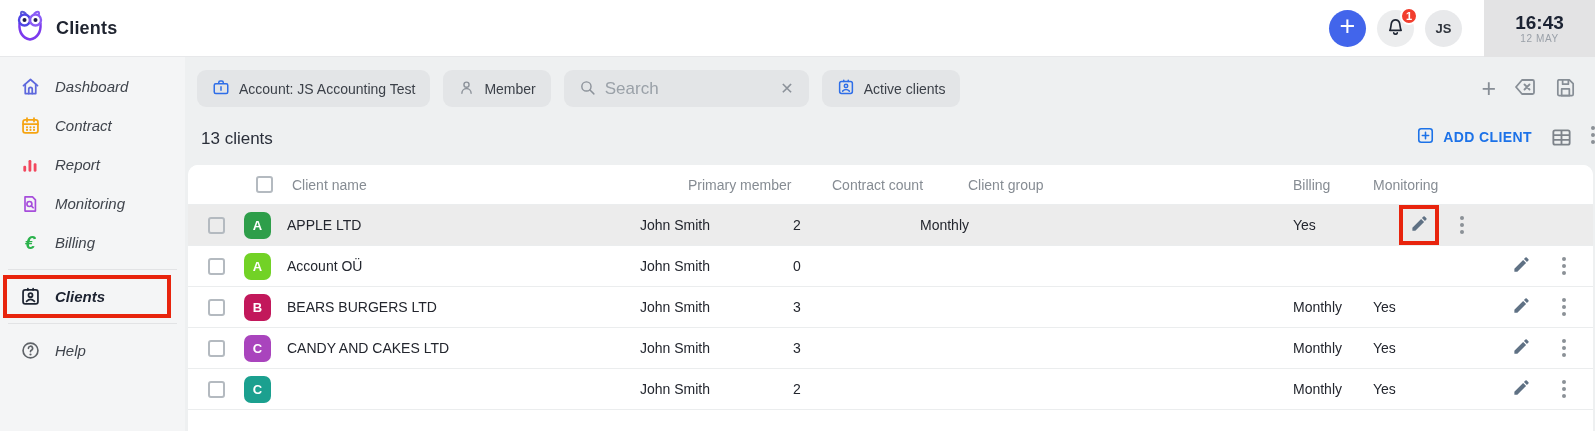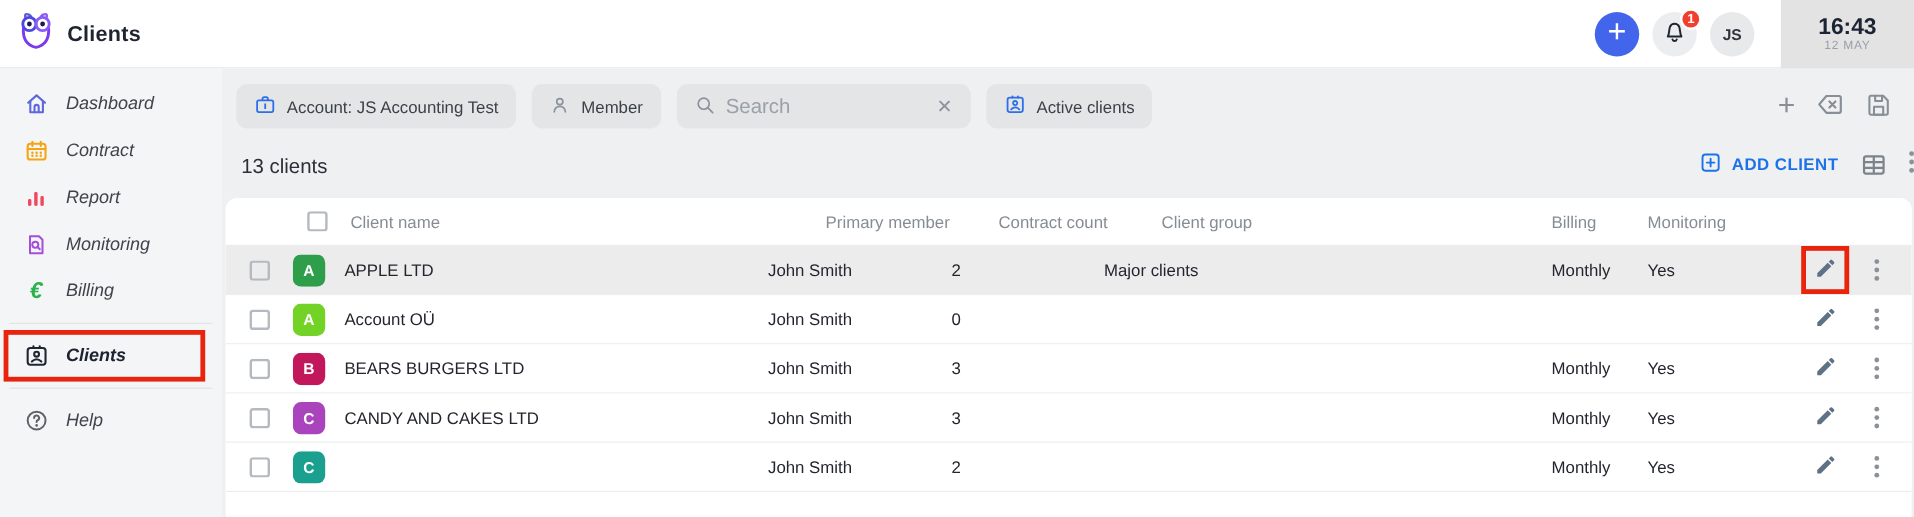--- a/index.html
+++ b/index.html
@@ -319,21 +319,20 @@
   <div class="trow highlighted">
     <div class="cell checkbox-cell">
               <div class="checkbox"></div>
             </div>
     <div class="cell name-cell">
       <div class="avatar-badge" style="background: rgb(46, 158, 74);">A</div>
       <span>APPLE LTD</span>
     </div>
     <div class="cell">John Smith</div>
     <div class="cell count-cell">2</div>
-    <div class="cell">Major clients</div>
     <div class="cell">Monthly</div>
     <div class="cell">Yes</div>
     <div class="cell actions-cell">
       <div class="edit-btn-wrap annotated" style="border-color: rgb(232, 36, 13);">
         <button class="icon-btn">
           <span>
             <svg width="19" height="19" viewBox="0 0 24 24" fill="#5f7184">
               <path d="M3 17.25 V21 h3.75 L17.8 9.95 14.05 6.2 Z M20.7 7.05 a1.2 1.2 0 0 0 0-1.7 L18.65 3.3 a1.2 1.2 0 0 0 -1.7 0 L15.1 5.15 18.85 8.9 Z"></path>
             </svg>
           </span>

